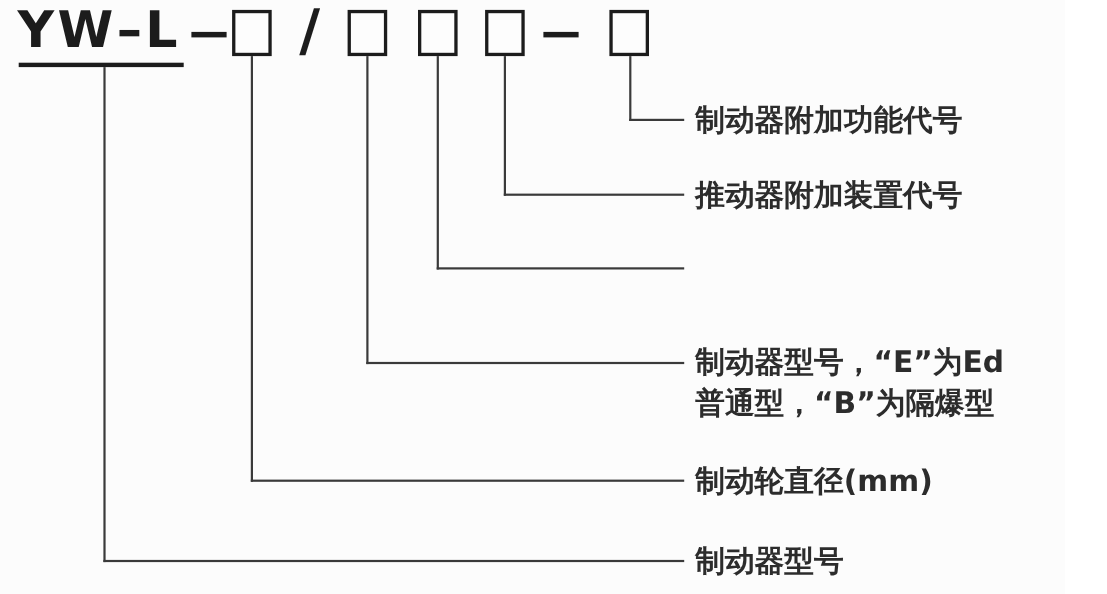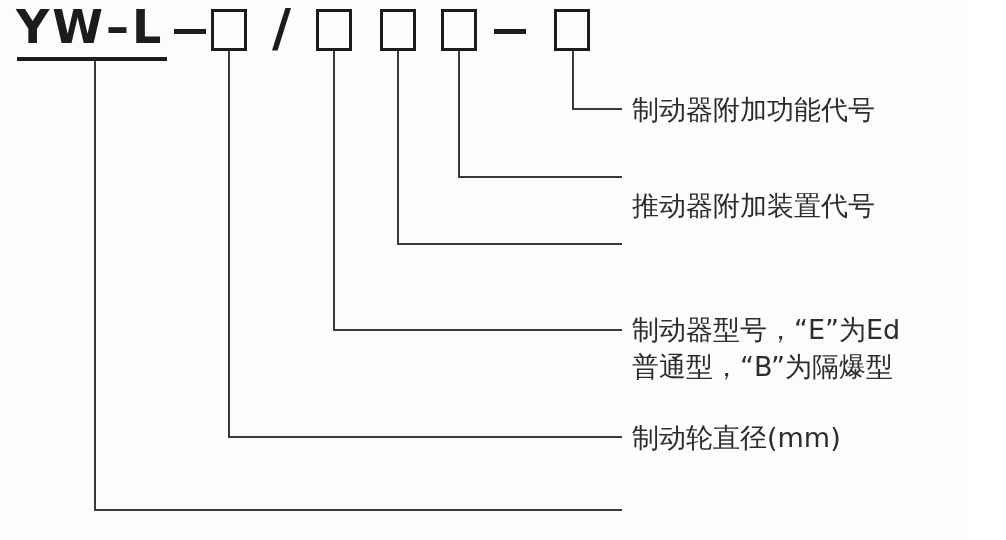--- a/index.html
+++ b/index.html
@@ -58,21 +58,21 @@
   }
   .hline {
     position: absolute;
     height: 2px;
     background: #3a3a3a;
   }
   .label {
     position: absolute;
     left: 632px;
     font-size: 27px;
-    font-weight: normal;
+    font-weight: bold;
     color: #2c2c2c;
     line-height: 37px;
     white-space: pre-line;
   }
 </style>
 </head>
 <body>
 
 <div class="stage">
 
@@ -99,18 +99,19 @@
   <span class="vline" style="left:572px; top:51px; height:59px;"></span>
 
   <span class="hline" style="left:572px; top:108px; width:50px;"></span>
   <span class="hline" style="left:458px; top:176px; width:164px;"></span>
   <span class="hline" style="left:397px; top:243px; width:225px;"></span>
   <span class="hline" style="left:333px; top:329px; width:289px;"></span>
   <span class="hline" style="left:228px; top:436px; width:394px;"></span>
   <span class="hline" style="left:94px;  top:509px; width:528px;"></span>
 
   <div class="label" style="top:91px;">制动器附加功能代号</div>
-  <div class="label" style="top:159px;margin-top:28px;">推动器附加装置代号</div>
+  <div class="label" style="top:159px;">推动器附加装置代号</div>
   <div class="label" style="top:311px;">制动器型号，“E”为Ed
 普通型，“B”为隔爆型</div>
   <div class="label" style="top:419px;text-align:right;">制动轮直径(mm)</div>
+  <div class="label" style="top:492px;">制动器型号</div>
 
 </div>
 
 </body></html>

